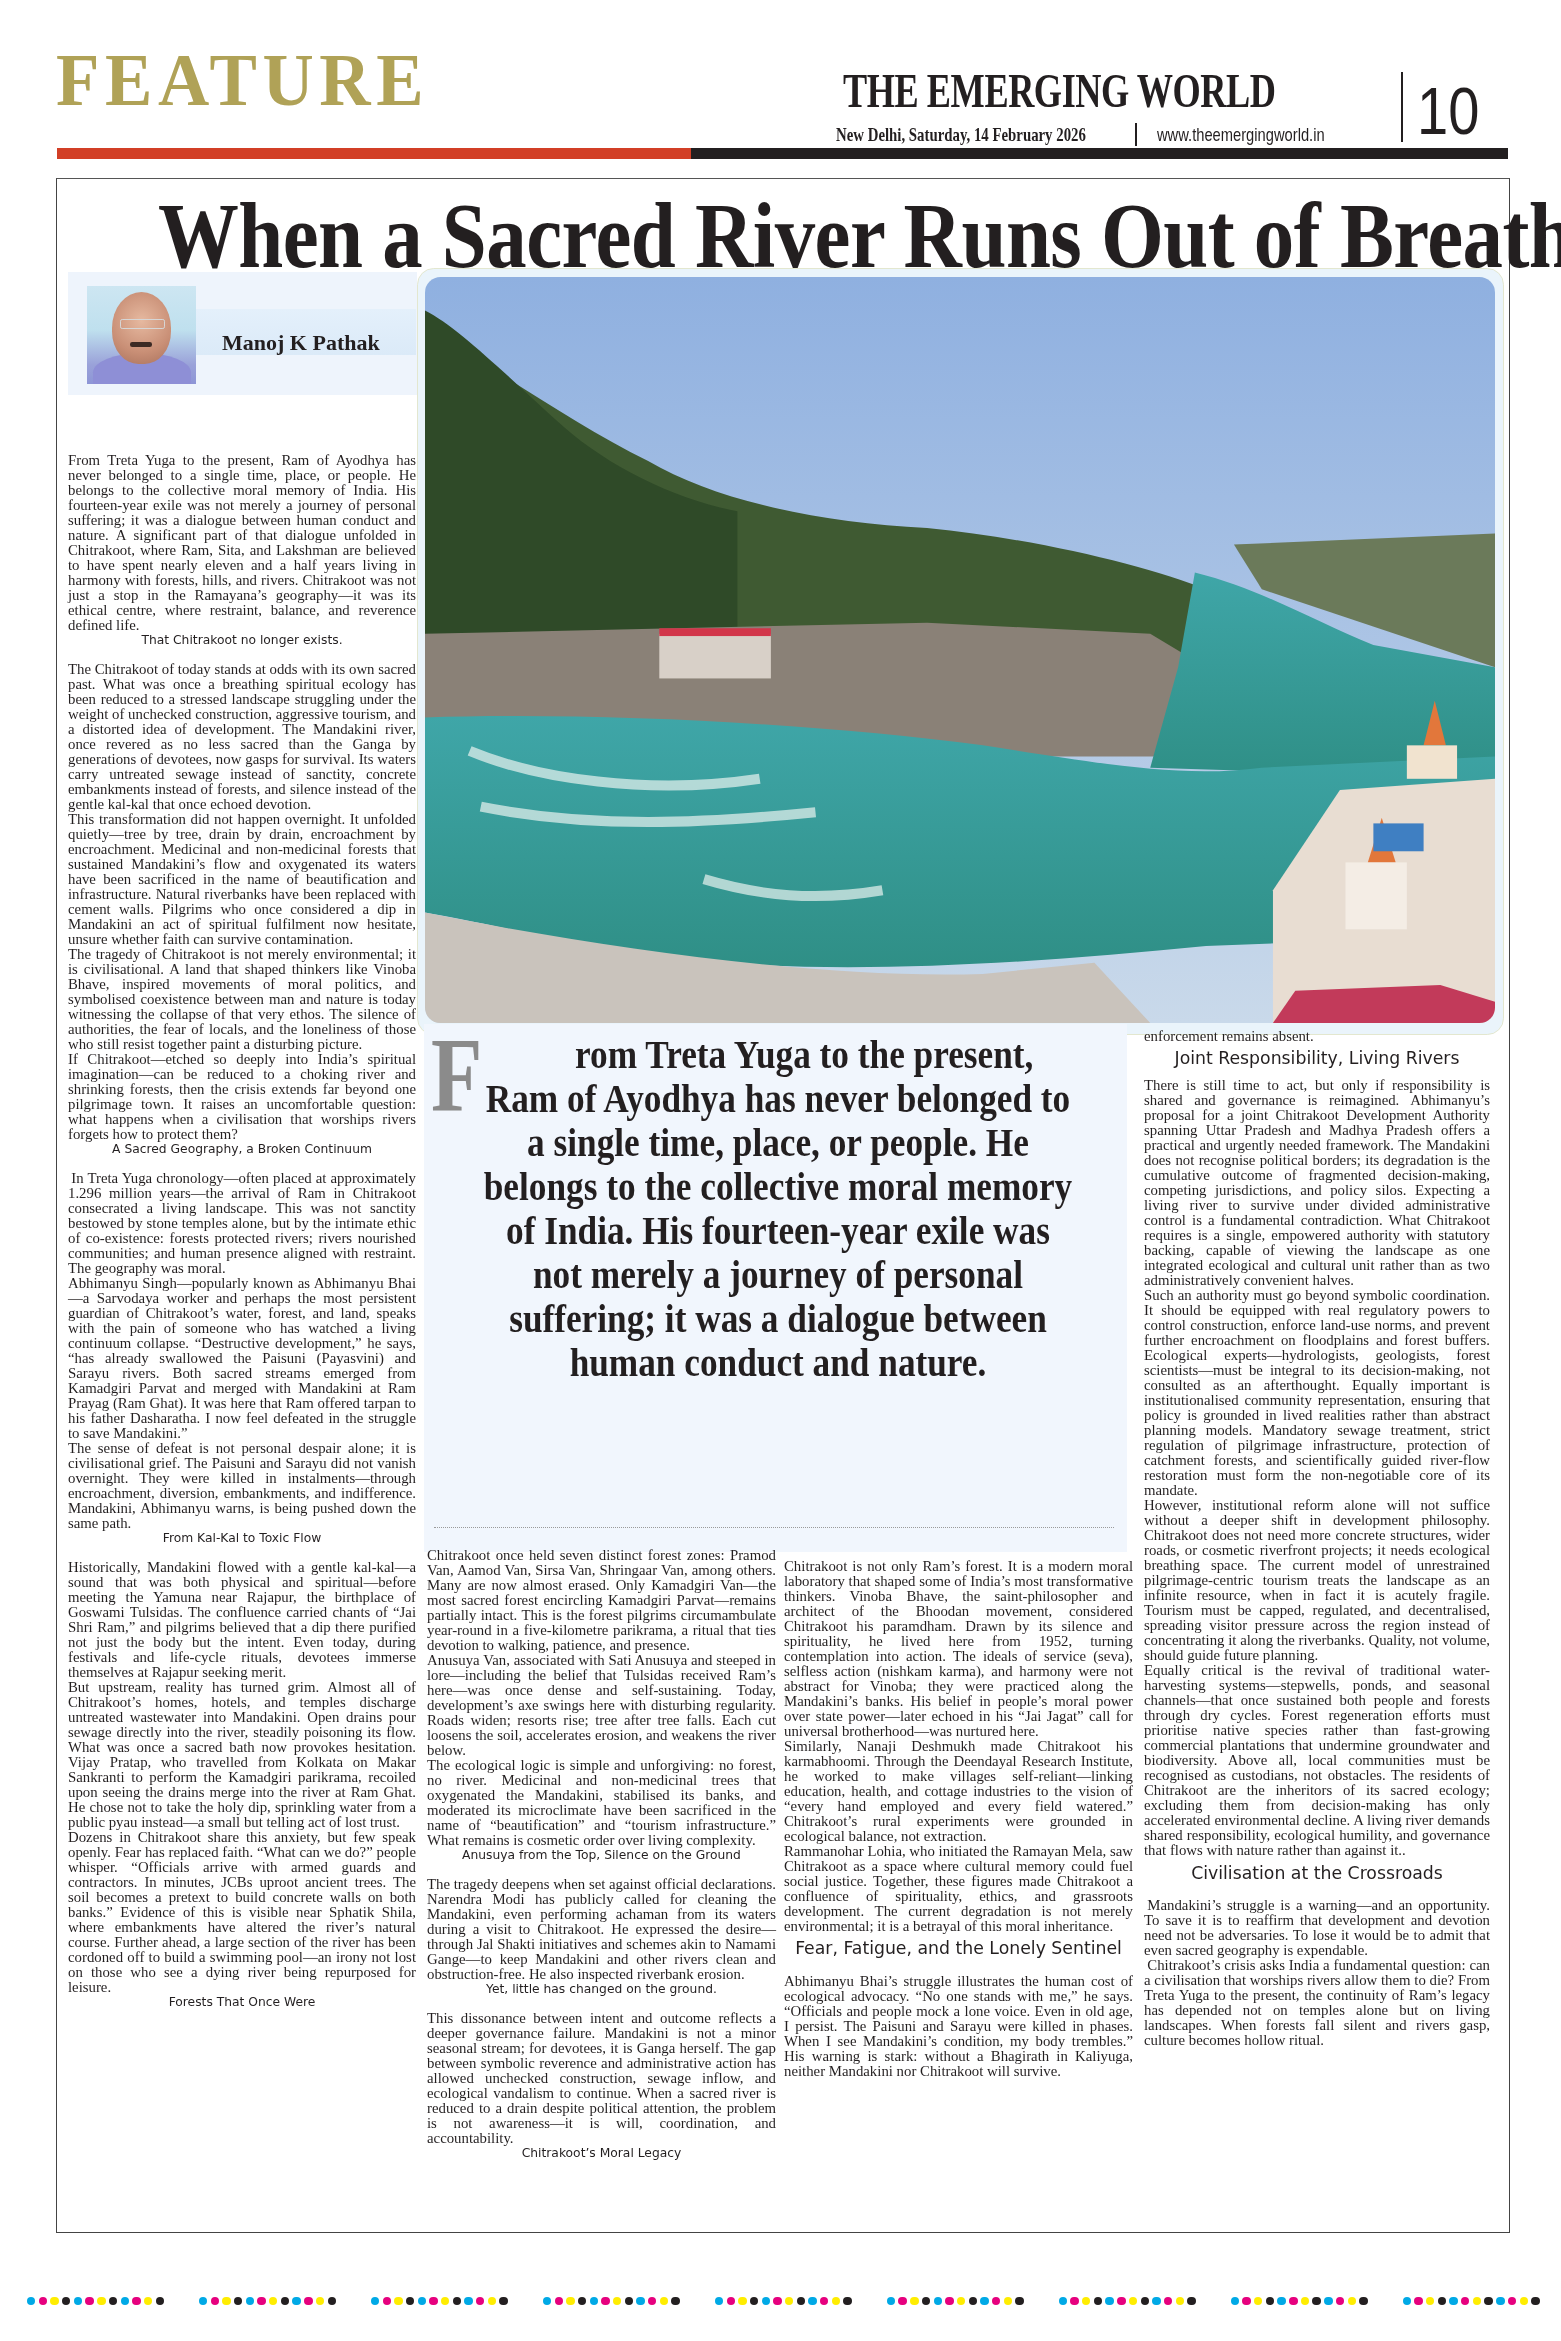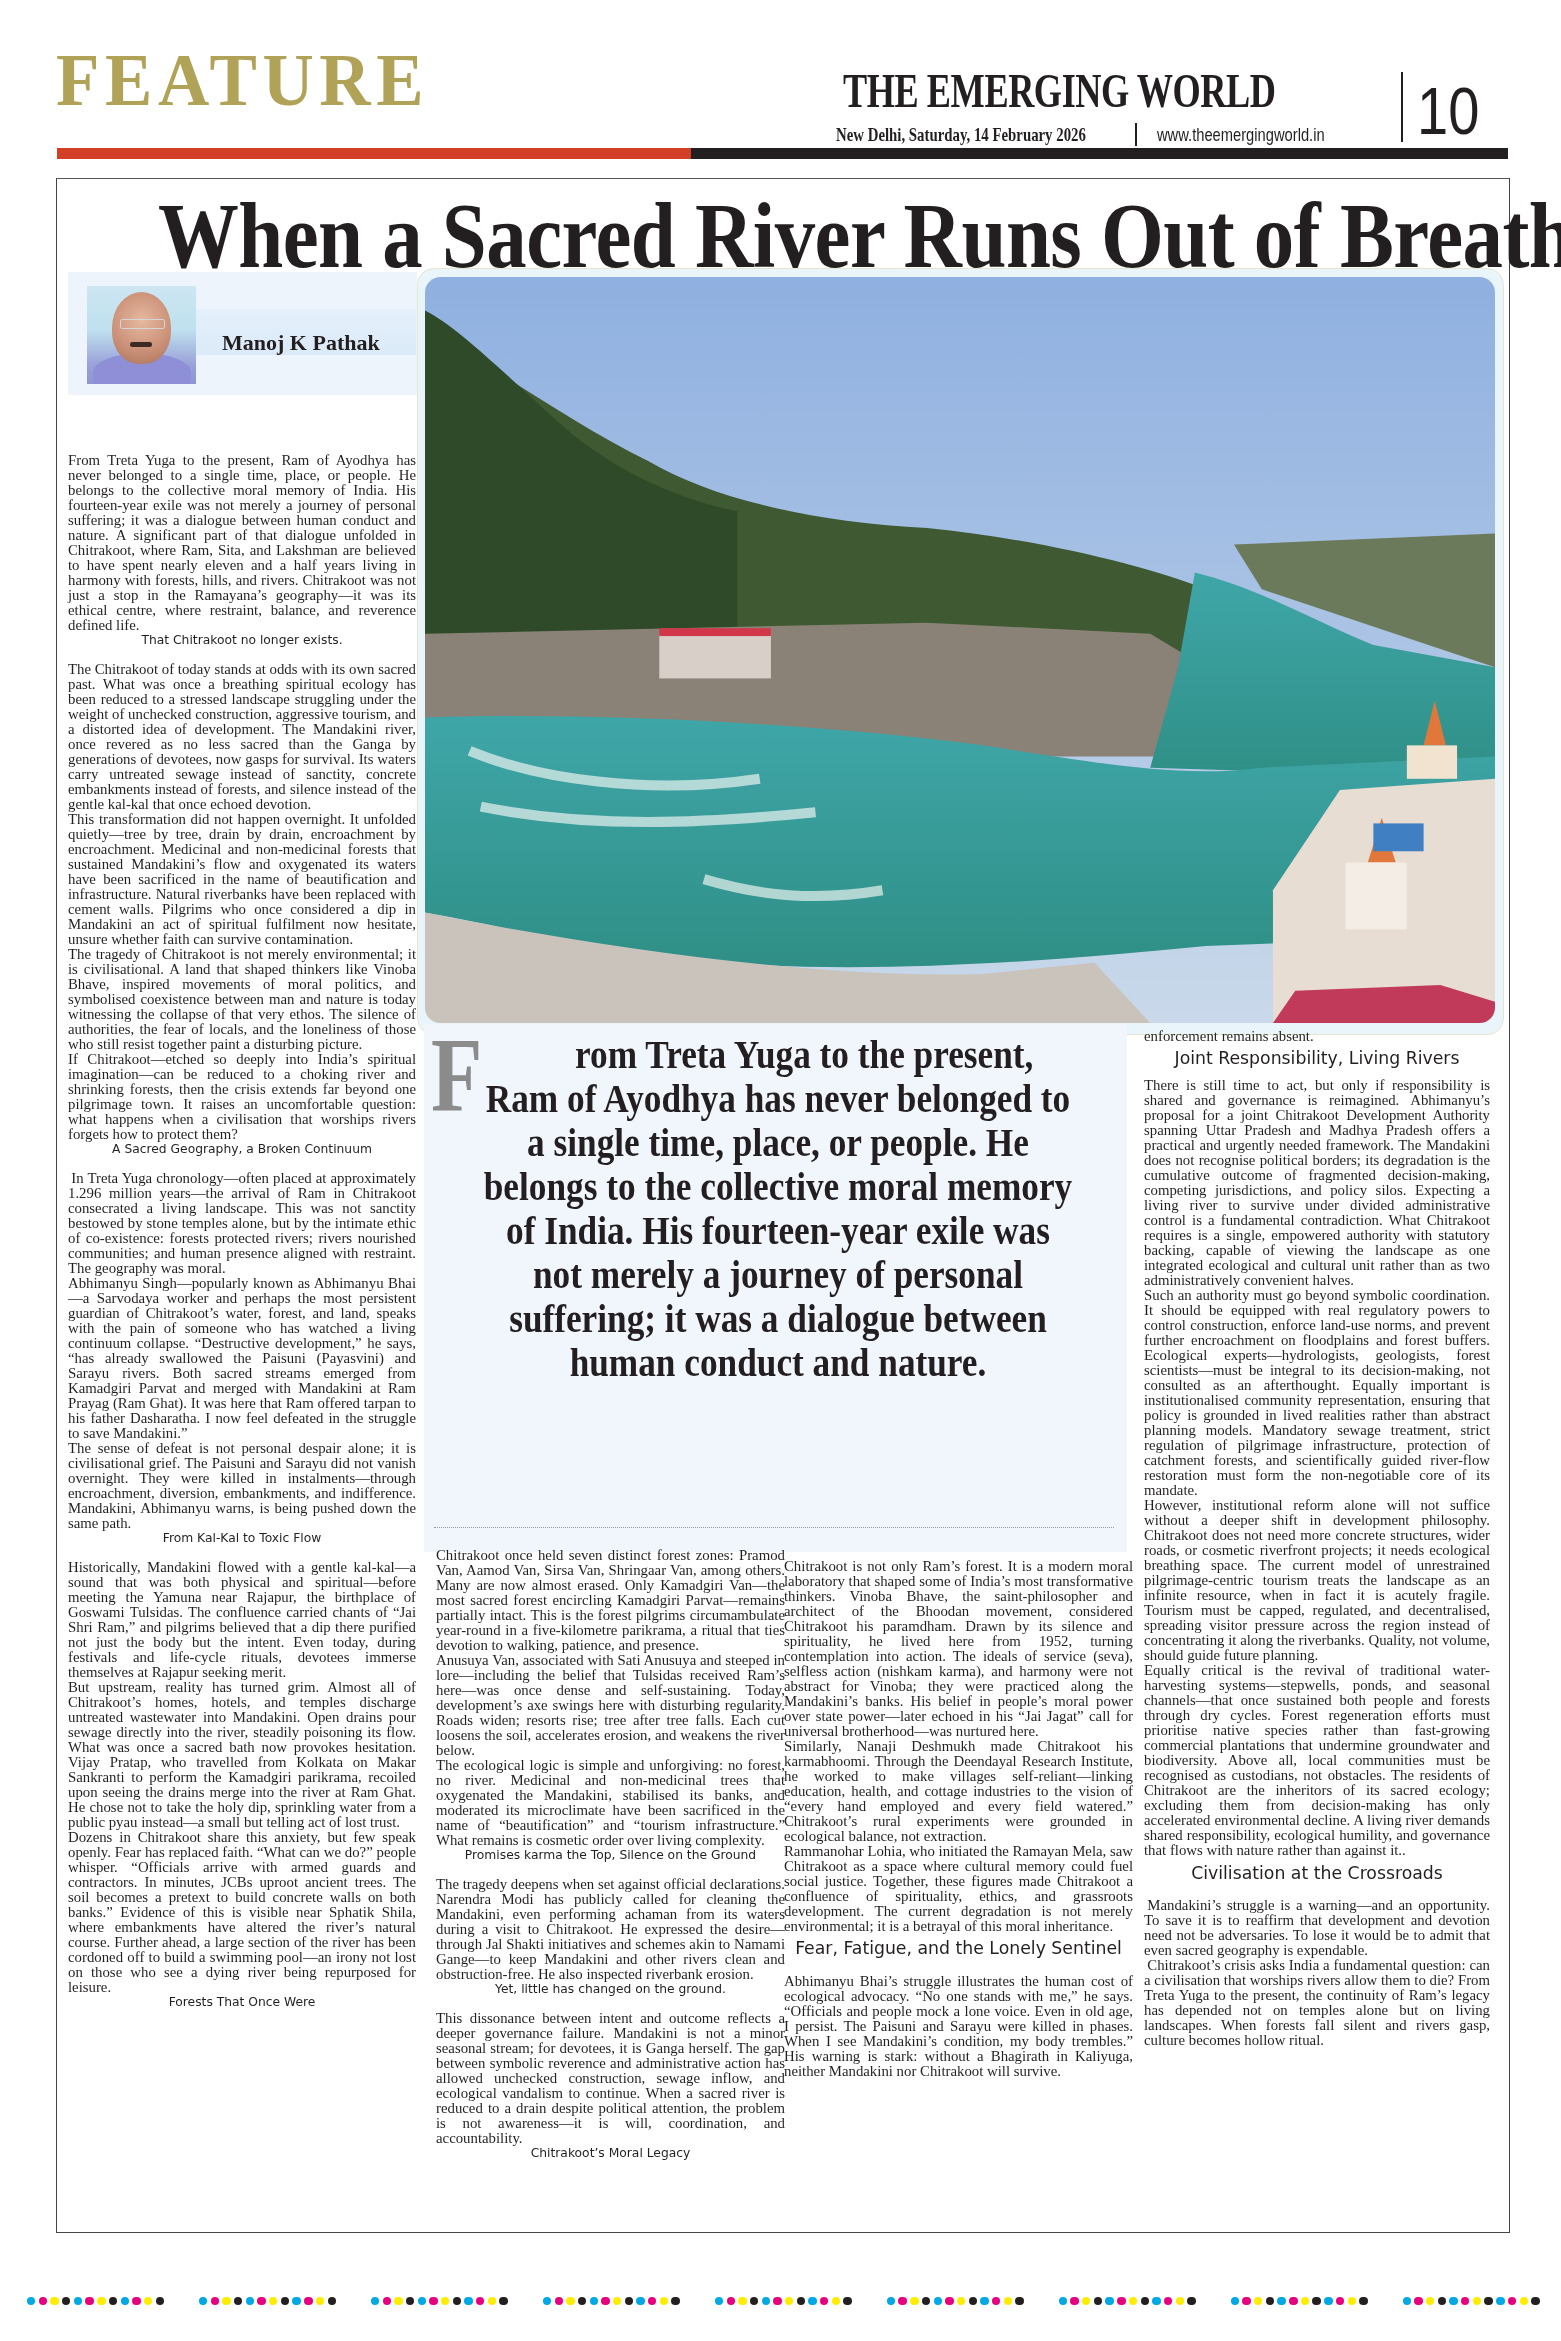--- a/index.html
+++ b/index.html
@@ -36,21 +36,21 @@
   .photo { left:425px; top:277px; width:1070px; height:746px; border-radius:15.6px; overflow:hidden; }
   .photo svg { width:100%; height:100%; display:block; }
 
   
   .col { font-family:"Liberation Serif", serif; font-size:14.8px; line-height:15px; text-align:justify; color:#231f20; }
   .col p { margin:0; }
   .col .sub { font-family:"DejaVu Sans", sans-serif; font-size:12.3px; line-height:14.5px; text-align:center; margin:0; color:#231f20; }
   .col .sub.big { font-size:17.3px; line-height:22px; margin:3.3px 0 14.5px; }
   .col .gap { height:14.5px; }
   .col1 { left:68px; top:453px; width:348px; }
-  .col2 { left:427px; top:1548px; width:349px;margin-left:9px; }
+  .col2 { left:427px; top:1548px; width:349px; }
   .col3 { left:784px; top:1559px; width:349px; }
   .col4 { left:1144px; top:1029px; width:346px; }
   .col .indent { text-indent:3.3px; }
 
   
   .pq-box { left:424px; top:1024px; width:703px; height:528px; background:#f1f6fd; }
   .pq-text { left:435px; top:1032px; width:686px; font-family:"Liberation Serif", serif; font-weight:bold; font-size:41px; line-height:44px; text-align:center; color:#231f20; transform:scaleX(0.86); transform-origin:center top; }
   .pq-drop { left:431px; top:1023px; font-family:"Liberation Serif", serif; font-weight:bold; font-size:105px; line-height:1; color:#8b8b8b; transform:scaleX(0.8); transform-origin:left top; }
   .pq-dots { left:434px; top:1527px; width:680px; height:0; border-top:1.7px dotted #9a9a9a; }
 
@@ -146,21 +146,21 @@
 <div class="abs pq-drop">F</div>
 <div class="abs pq-text">
   <span style="display:inline-block;width:61px"></span><span>rom Treta Yuga to the present, Ram of  Ayodhya has never belonged to a single time, place, or people. He belongs to the collective moral memory of  India. His fourteen-year exile was not merely a journey of  personal suffering; it was a dialogue between human conduct and nature.</span>
 </div>
 <div class="abs pq-dots"></div>
 
 <div class="abs col col2">
   <p>Chitrakoot once held seven distinct forest zones: Pramod Van, Aamod Van, Sirsa Van, Shringaar Van, among others. Many are now almost erased. Only Kamadgiri Van—the most sacred forest encircling Kamadgiri Parvat—remains partially intact. This is the forest pilgrims circumambulate year-round in a five-kilometre parikrama, a ritual that ties devotion to walking, patience, and presence.</p>
   <p>Anusuya Van, associated with Sati Anusuya and steeped in lore—including the belief that Tulsidas received Ram’s here—was once dense and self-sustaining. Today, development’s axe swings here with disturbing regularity. Roads widen; resorts rise; tree after tree falls. Each cut loosens the soil, accelerates erosion, and weakens the river below.</p>
   <p>The ecological logic is simple and unforgiving: no forest, no river. Medicinal and non-medicinal trees that oxygenated the Mandakini, stabilised its banks, and moderated its microclimate have been sacrificed in the name of “beautification” and “tourism infrastructure.” What remains is cosmetic order over living complexity.</p>
-  <p class="sub">Promises karma the Top, Silence on the Ground</p>
+  <p class="sub">Anusuya from the Top, Silence on the Ground</p>
   <div class="gap"></div>
   <p>The tragedy deepens when set against official declarations. Narendra Modi has publicly called for cleaning the Mandakini, even performing achaman from its waters during a visit to Chitrakoot. He expressed the desire—through Jal Shakti initiatives and schemes akin to Namami Gange—to keep Mandakini and other rivers clean and obstruction-free. He also inspected riverbank erosion.</p>
   <p class="sub">Yet, little has changed on the ground.</p>
   <div class="gap"></div>
   <p>This dissonance between intent and outcome reflects a deeper governance failure. Mandakini is not a minor seasonal stream; for devotees, it is Ganga herself. The gap between symbolic reverence and administrative action has allowed unchecked construction, sewage inflow, and ecological vandalism to continue. When a sacred river is reduced to a drain despite political attention, the problem is not awareness—it is will, coordination, and accountability.</p>
   <p class="sub">Chitrakoot’s Moral Legacy</p>
 </div>
 
 <div class="abs col col3">
   <p>Chitrakoot is not only Ram’s forest. It is a modern moral laboratory that shaped some of India’s most transformative thinkers. Vinoba Bhave, the saint-philosopher and architect of the Bhoodan movement, considered Chitrakoot his paramdham. Drawn by its silence and spirituality, he lived here from 1952, turning contemplation into action. The ideals of service (seva), selfless action (nishkam karma), and harmony were not abstract for Vinoba; they were practiced along the Mandakini’s banks. His belief in people’s moral power over state power—later echoed in his “Jai Jagat” call for universal brotherhood—was nurtured here.</p>

